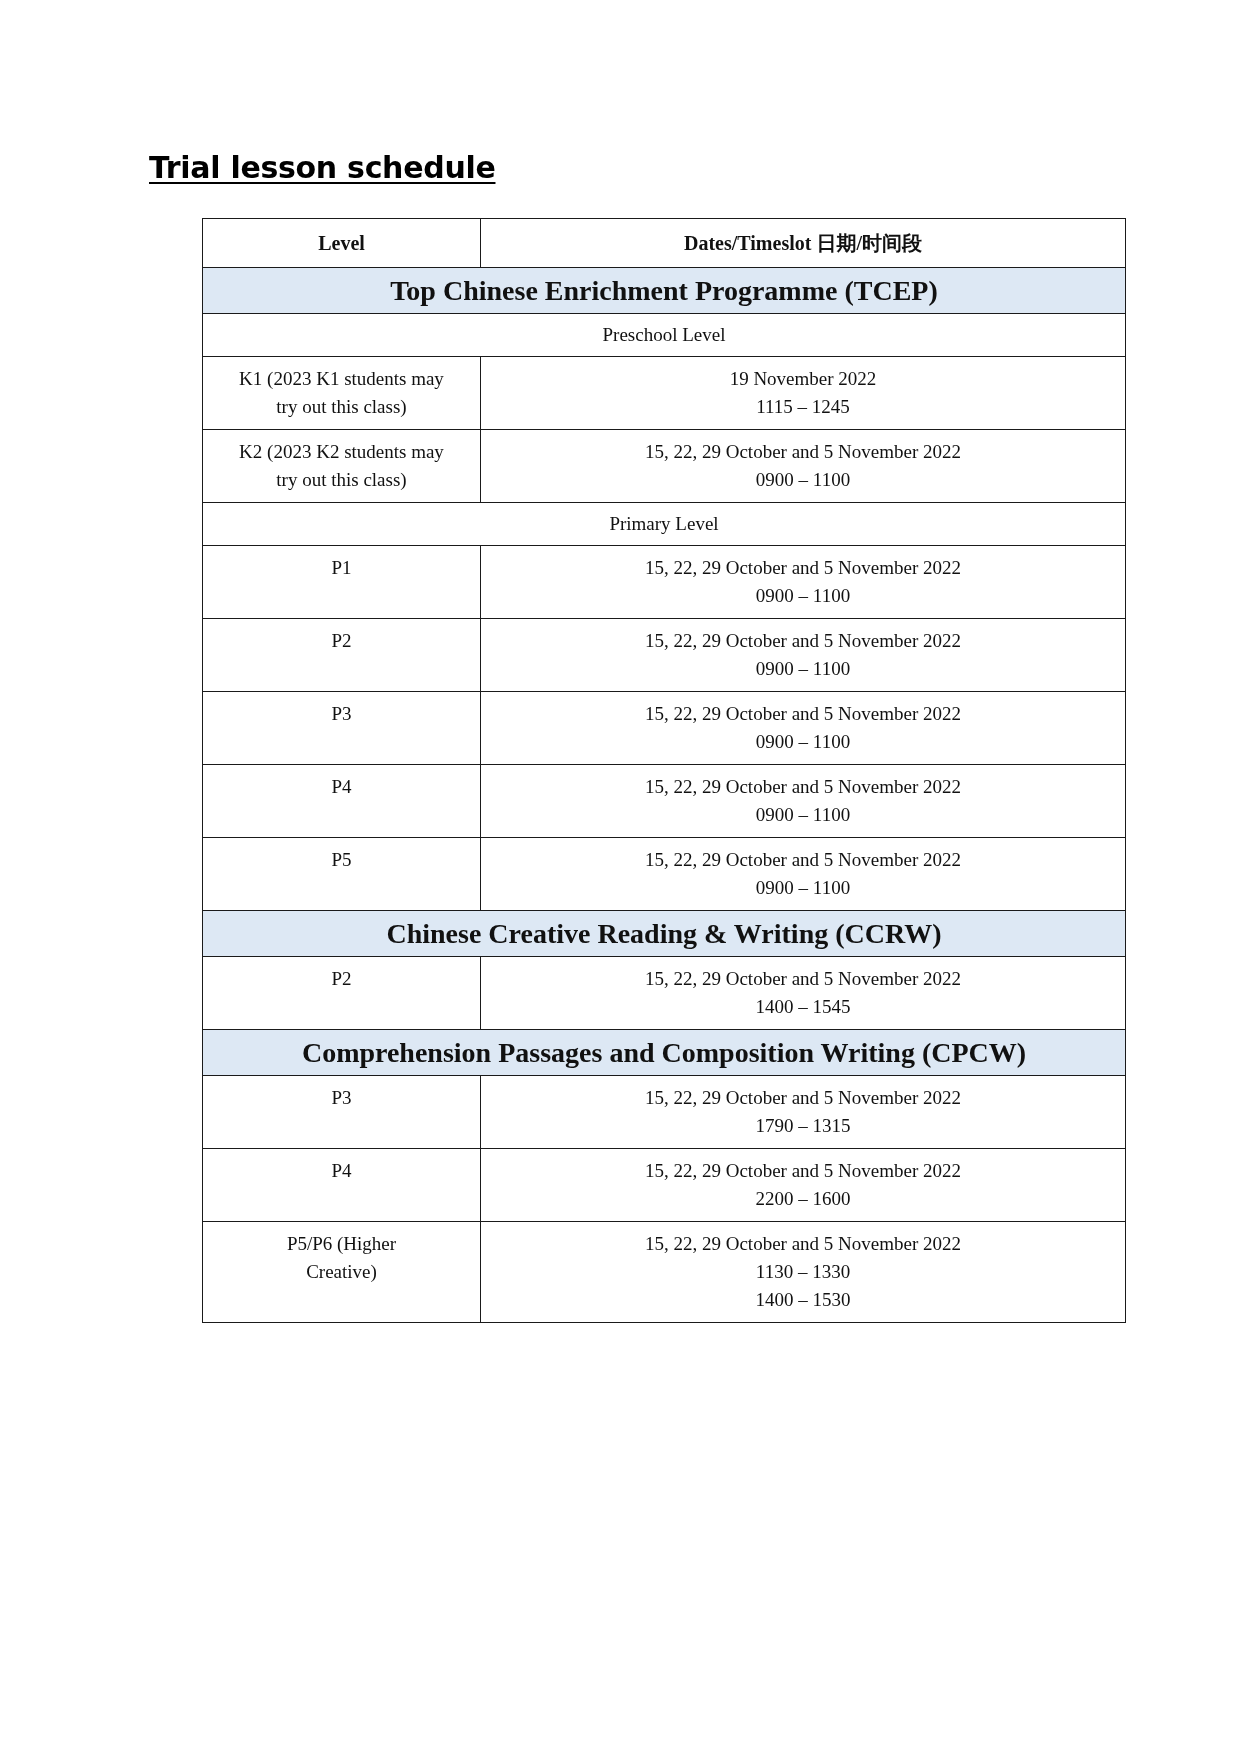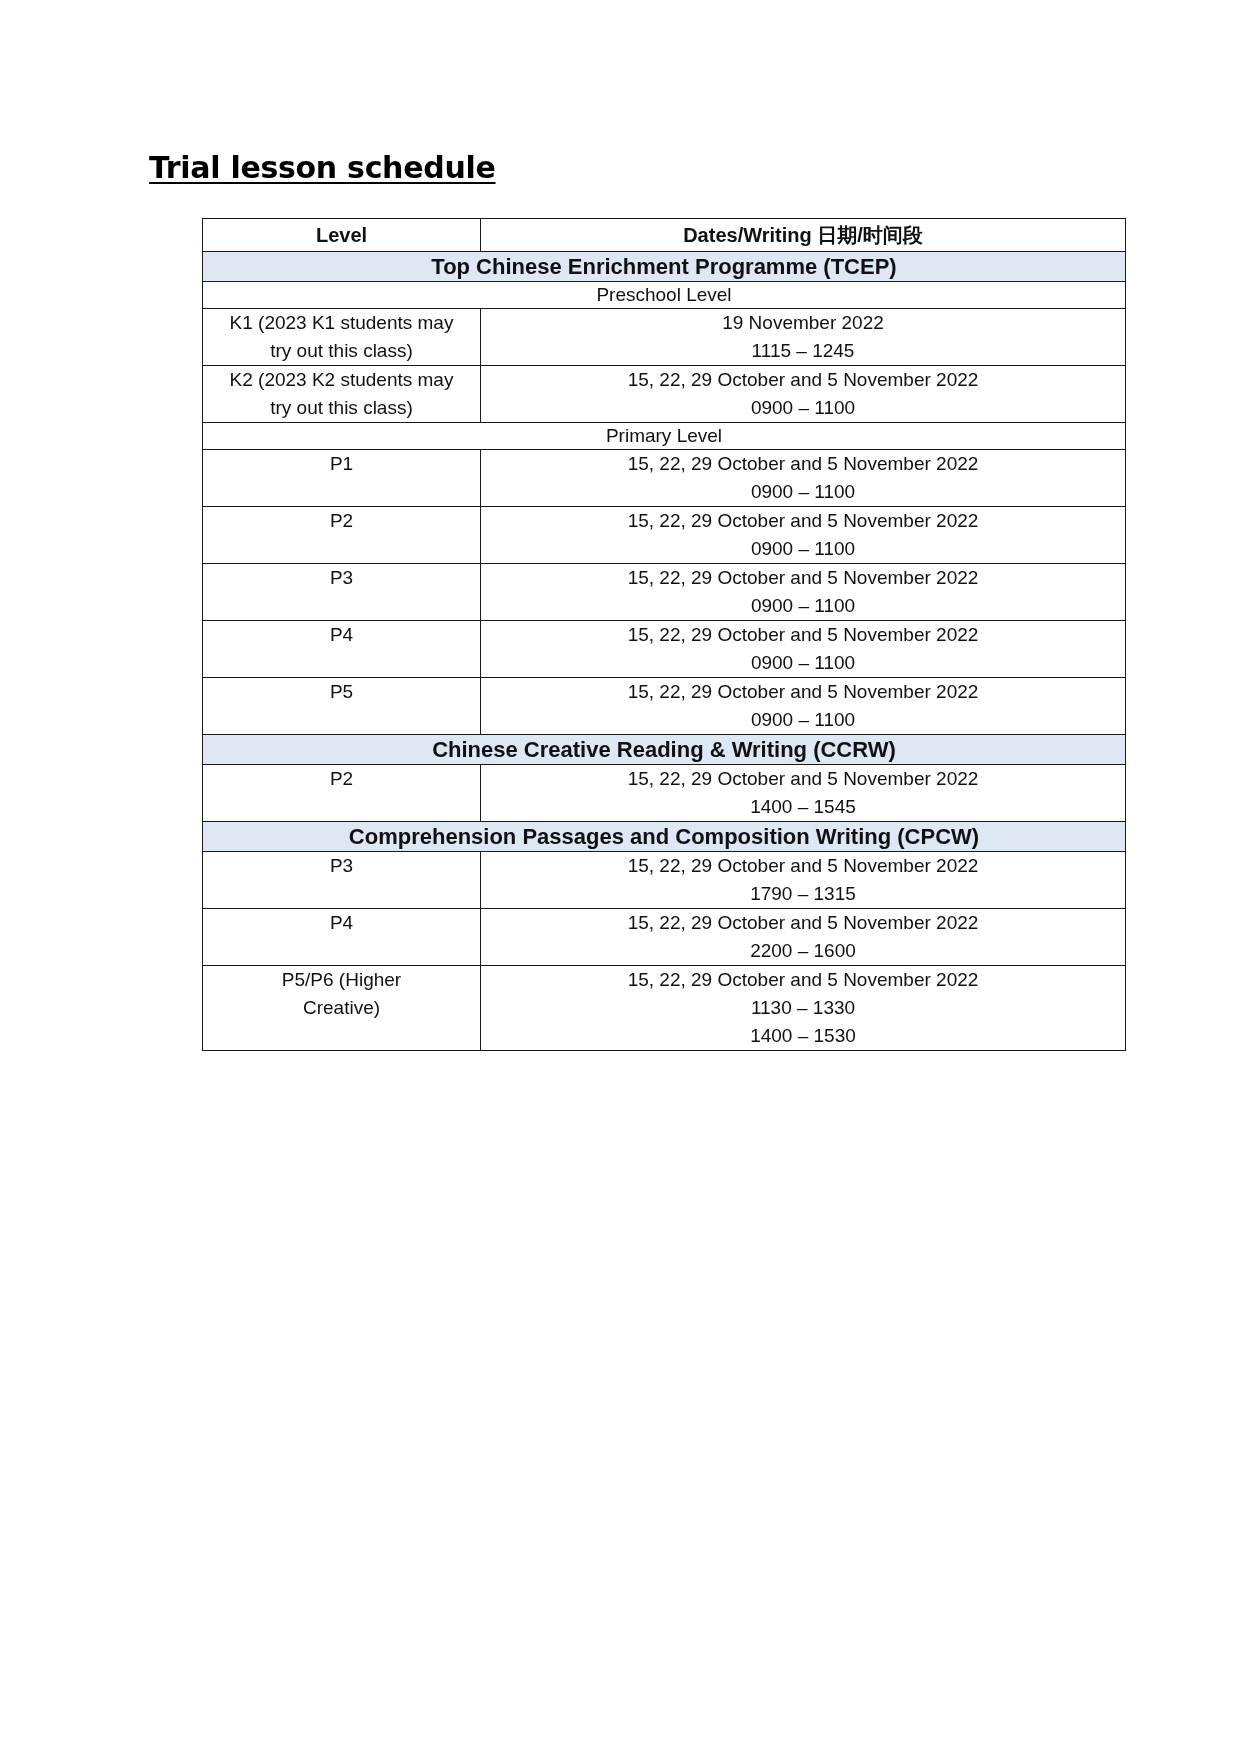--- a/index.html
+++ b/index.html
@@ -3,44 +3,44 @@
 <meta charset="utf-8">
 <style>
   html, body { margin: 0; padding: 0; background: #ffffff; }
   body { width: 1241px; height: 1755px; position: relative; overflow: hidden;
          font-family: "Liberation Sans", "DejaVu Sans", sans-serif; color: #000; }
   .title { position: absolute; left: 149px; top: 150px; font-size: 30px; font-weight: bold;
            text-decoration: underline; text-underline-offset: 4px; text-decoration-thickness: 2px;
            font-family: "DejaVu Sans", sans-serif; letter-spacing: -0.3px; }
   table.sched { position: absolute; left: 202px; top: 218px; width: 923px;
                 border-collapse: collapse; table-layout: fixed; }
-  table.sched td { border: 1.5px solid #1a1a1a; text-align: center; padding: 0;
-                   font-size: 19px; line-height: 28px; font-family: Liberation Sans, sans-serif; color:#111; }
+  table.sched td { border: 1.5px solid #1a1a1a; text-align: center; padding: 8px;
+                   font-size: 19px; line-height: 28px; font-family: Liberation Serif, serif; color:#111; }
   col.c1 { width: 278px; }
   col.c2 { width: 645px; }
   tr.hdr td { font-weight: bold; height: 32px; font-size: 20px; }
-  tr.band td { background: #dde8f4; font-weight: bold; font-size: 22px; height: 29px; margin-left: 37px; }
+  tr.band td { background: #dde8f4; font-weight: bold; font-size: 28px; height: 29px; margin-left: 37px; }
   tr.sub td { height: 26px; font-size: 19px; line-height: 24px; margin-top: 12px; }
   tr.row td { vertical-align: top; }
   .line { display: block; }
 </style>
 </head>
 <body>
 
 <div class="title">Trial lesson schedule</div>
 
 <table class="sched">
   <colgroup>
       <col class="c1">
       <col class="c2">
     </colgroup>
   <tbody>
     <tr class="hdr">
       <td>Level</td>
-      <td>Dates/Writing 日期/时间段</td>
+      <td>Dates/Timeslot 日期/时间段</td>
     </tr>
 
     <tr class="band">
       <td colspan="2">Top Chinese Enrichment Programme (TCEP)</td>
     </tr>
     <tr class="sub">
       <td colspan="2">Preschool Level</td>
     </tr>
     <tr class="row">
       <td>

